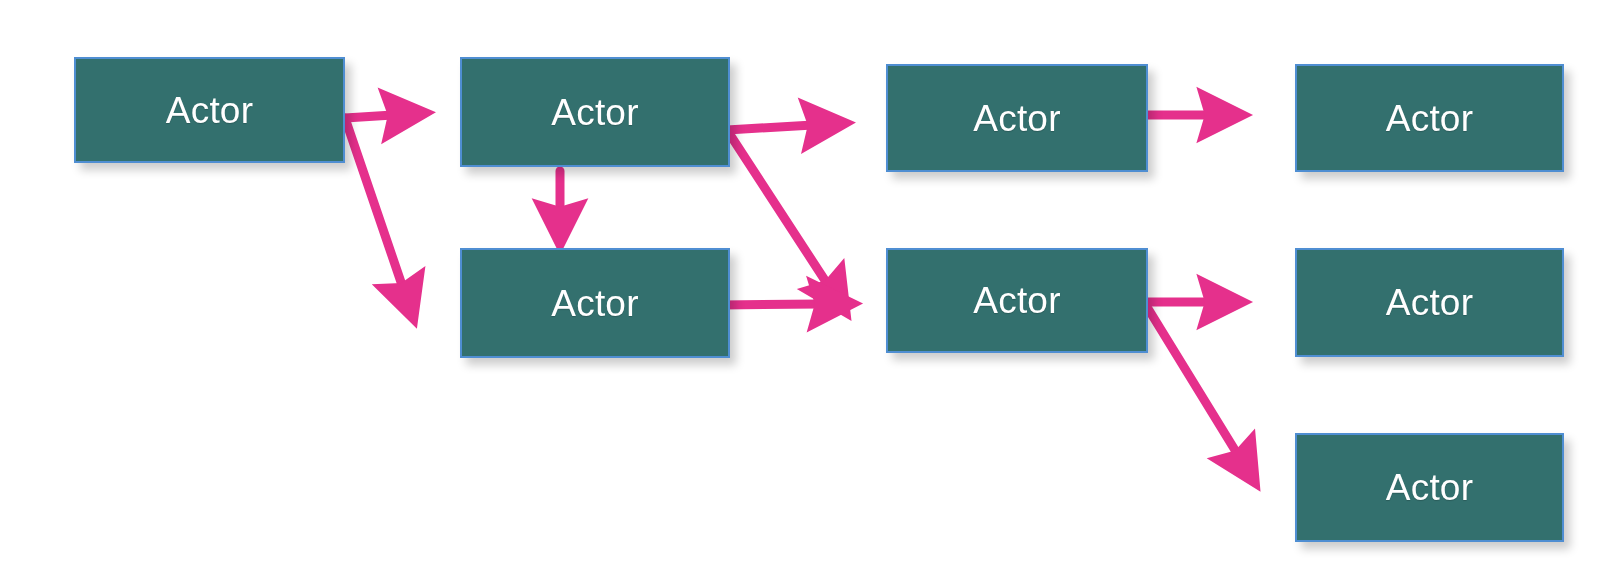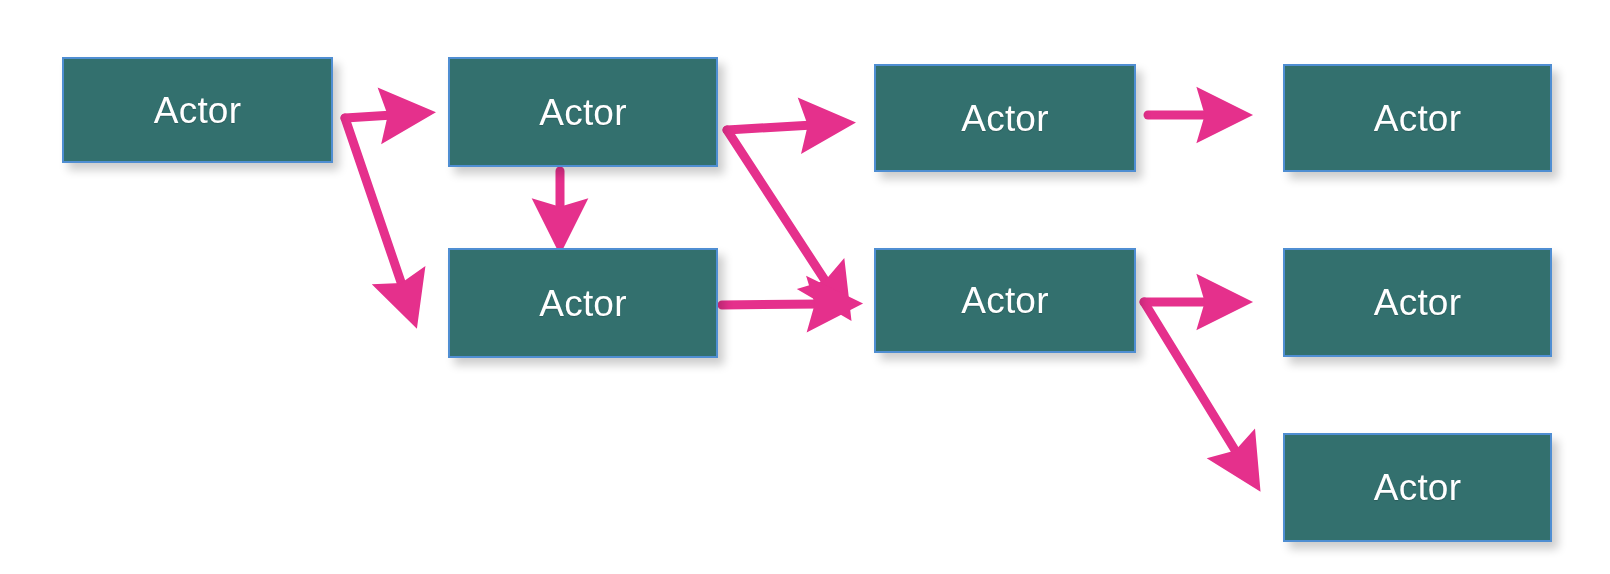--- a/index.html
+++ b/index.html
@@ -28,20 +28,21 @@
   .node {
     position: absolute;
     box-sizing: border-box;
     background: #33706e;
     border: 2px solid #4f8ed2;
     display: flex;
     align-items: center;
     justify-content: center;
     box-shadow: 6px 7px 9px rgba(0,0,0,0.20);
     z-index: 2;
+    margin-left: 12px;
   }
   .node-label {
     color: #ffffff;
     font-family: "Liberation Sans", sans-serif;
     font-size: 37px;
     font-weight: 400;
     letter-spacing: 0.2px;
     line-height: 1;
     text-shadow: 0 1px 1px rgba(0,0,0,0.18);
     user-select: none;

